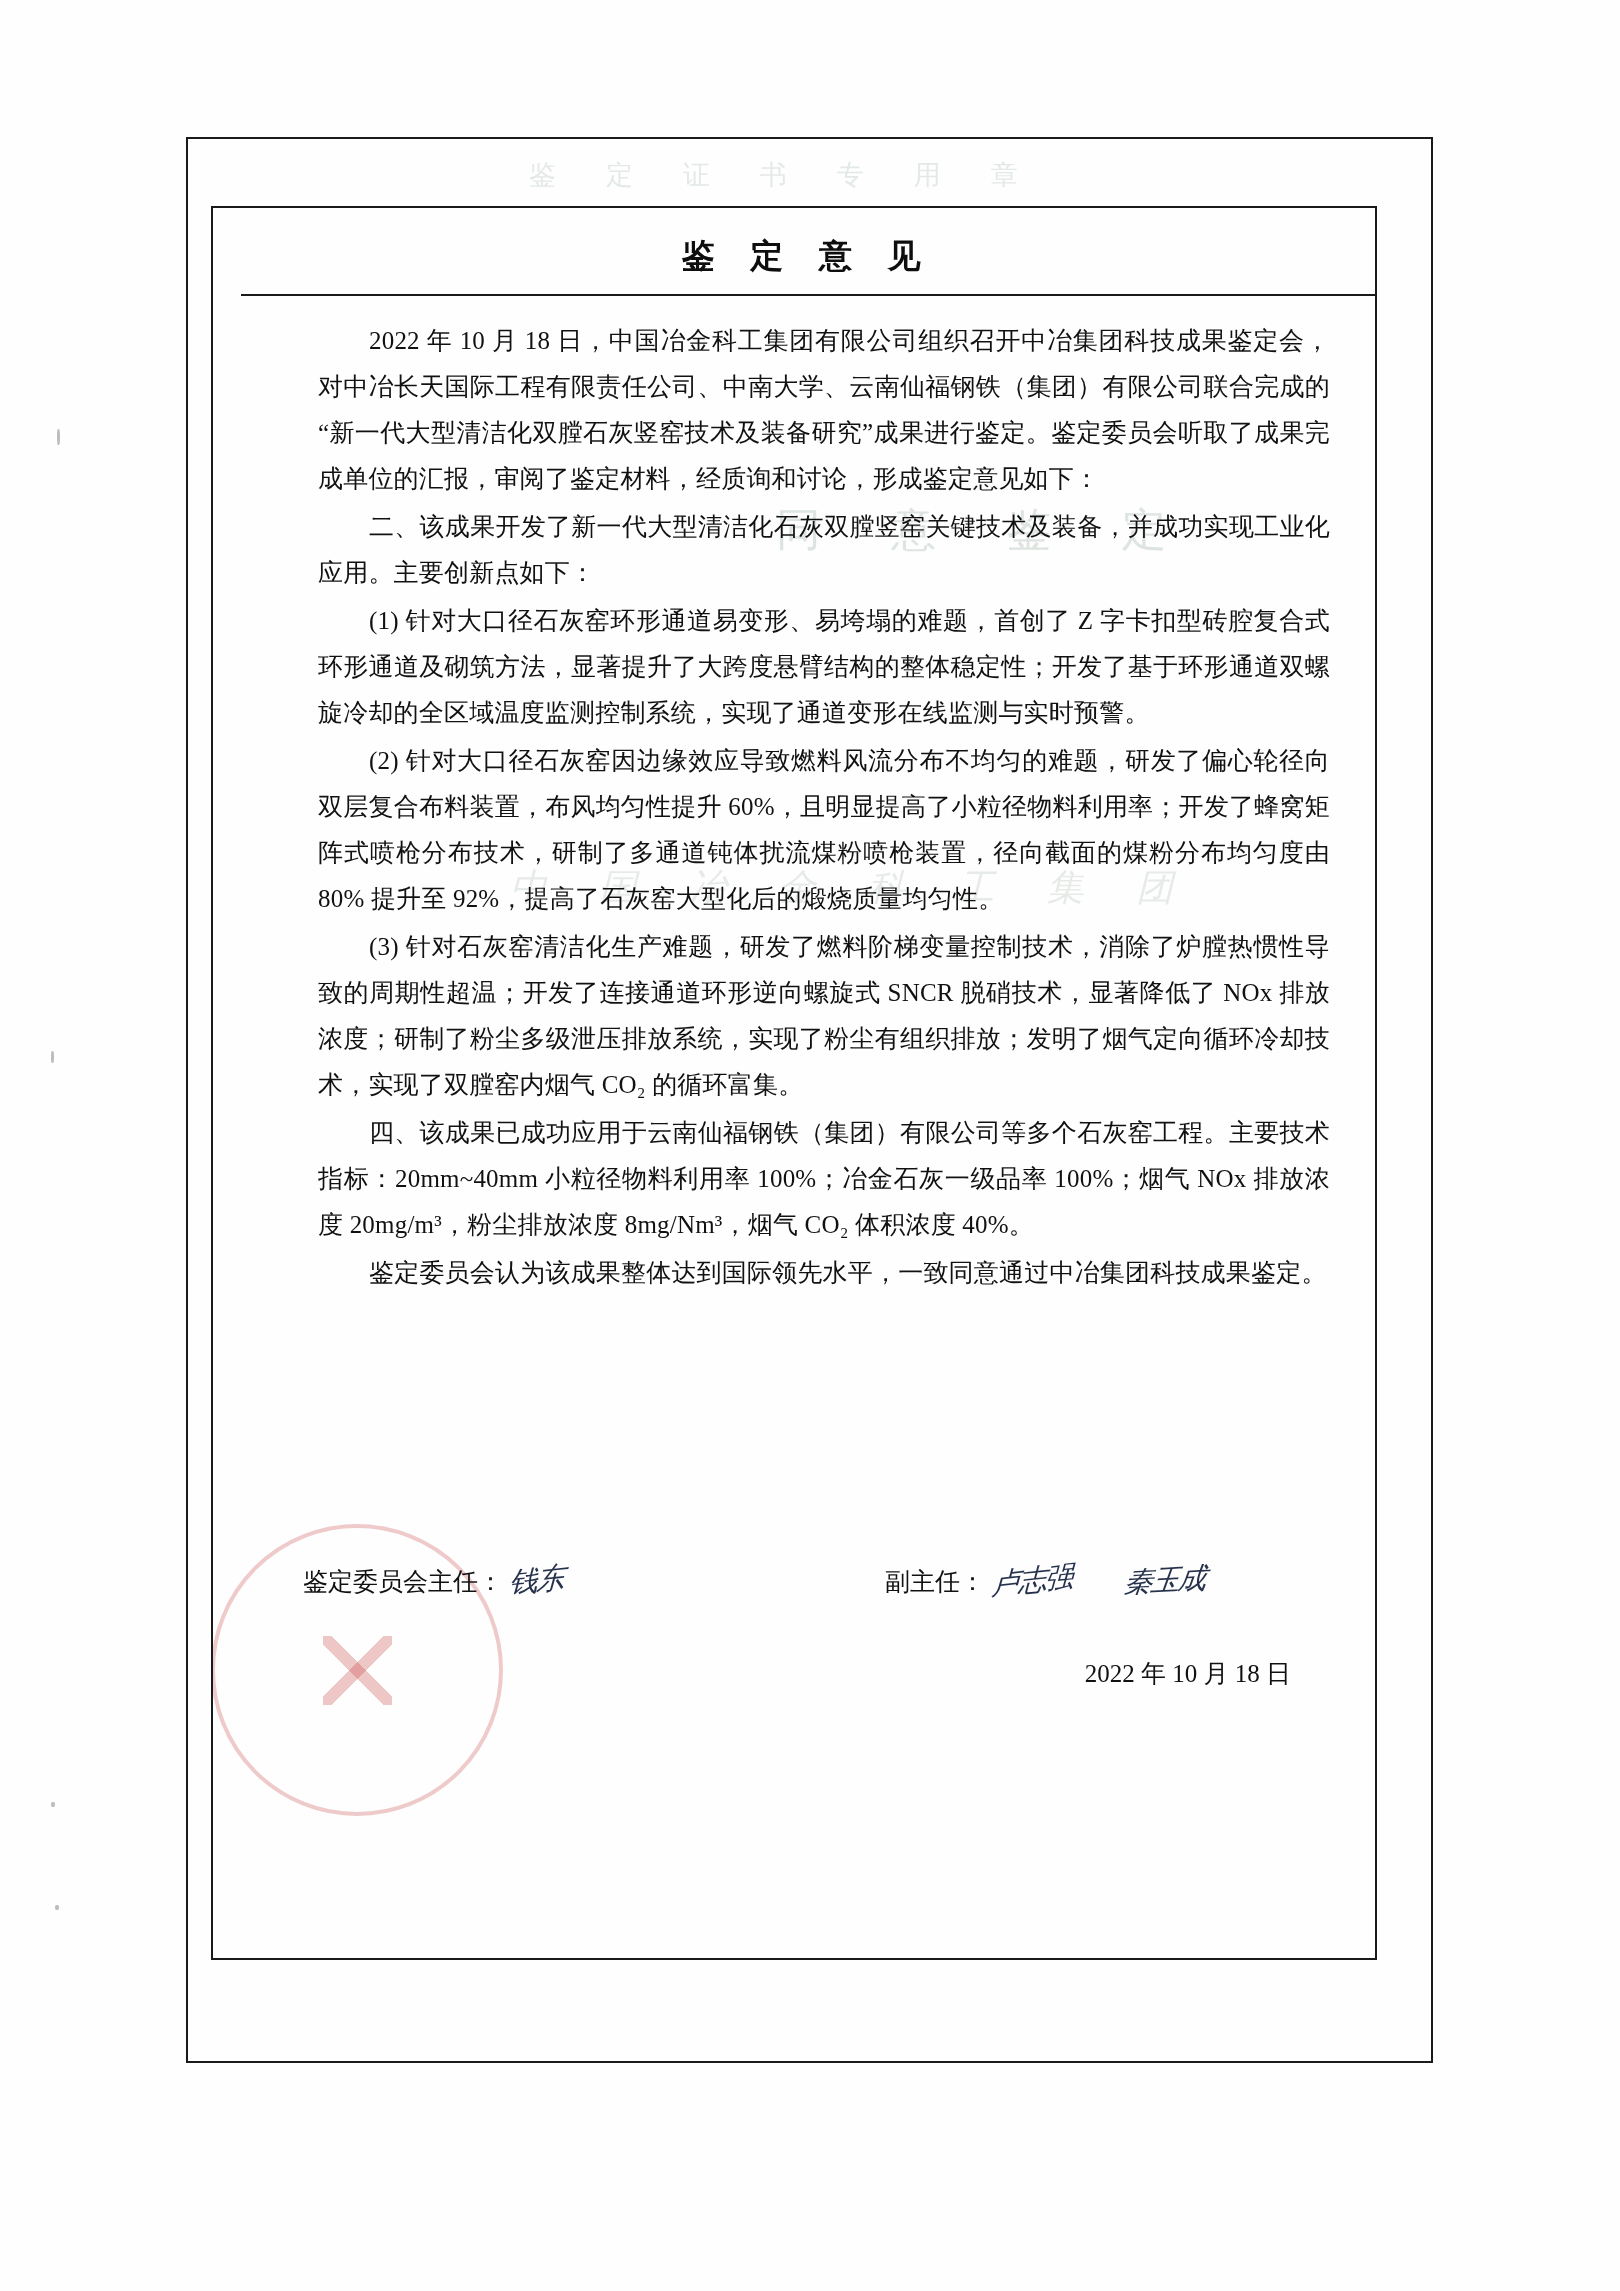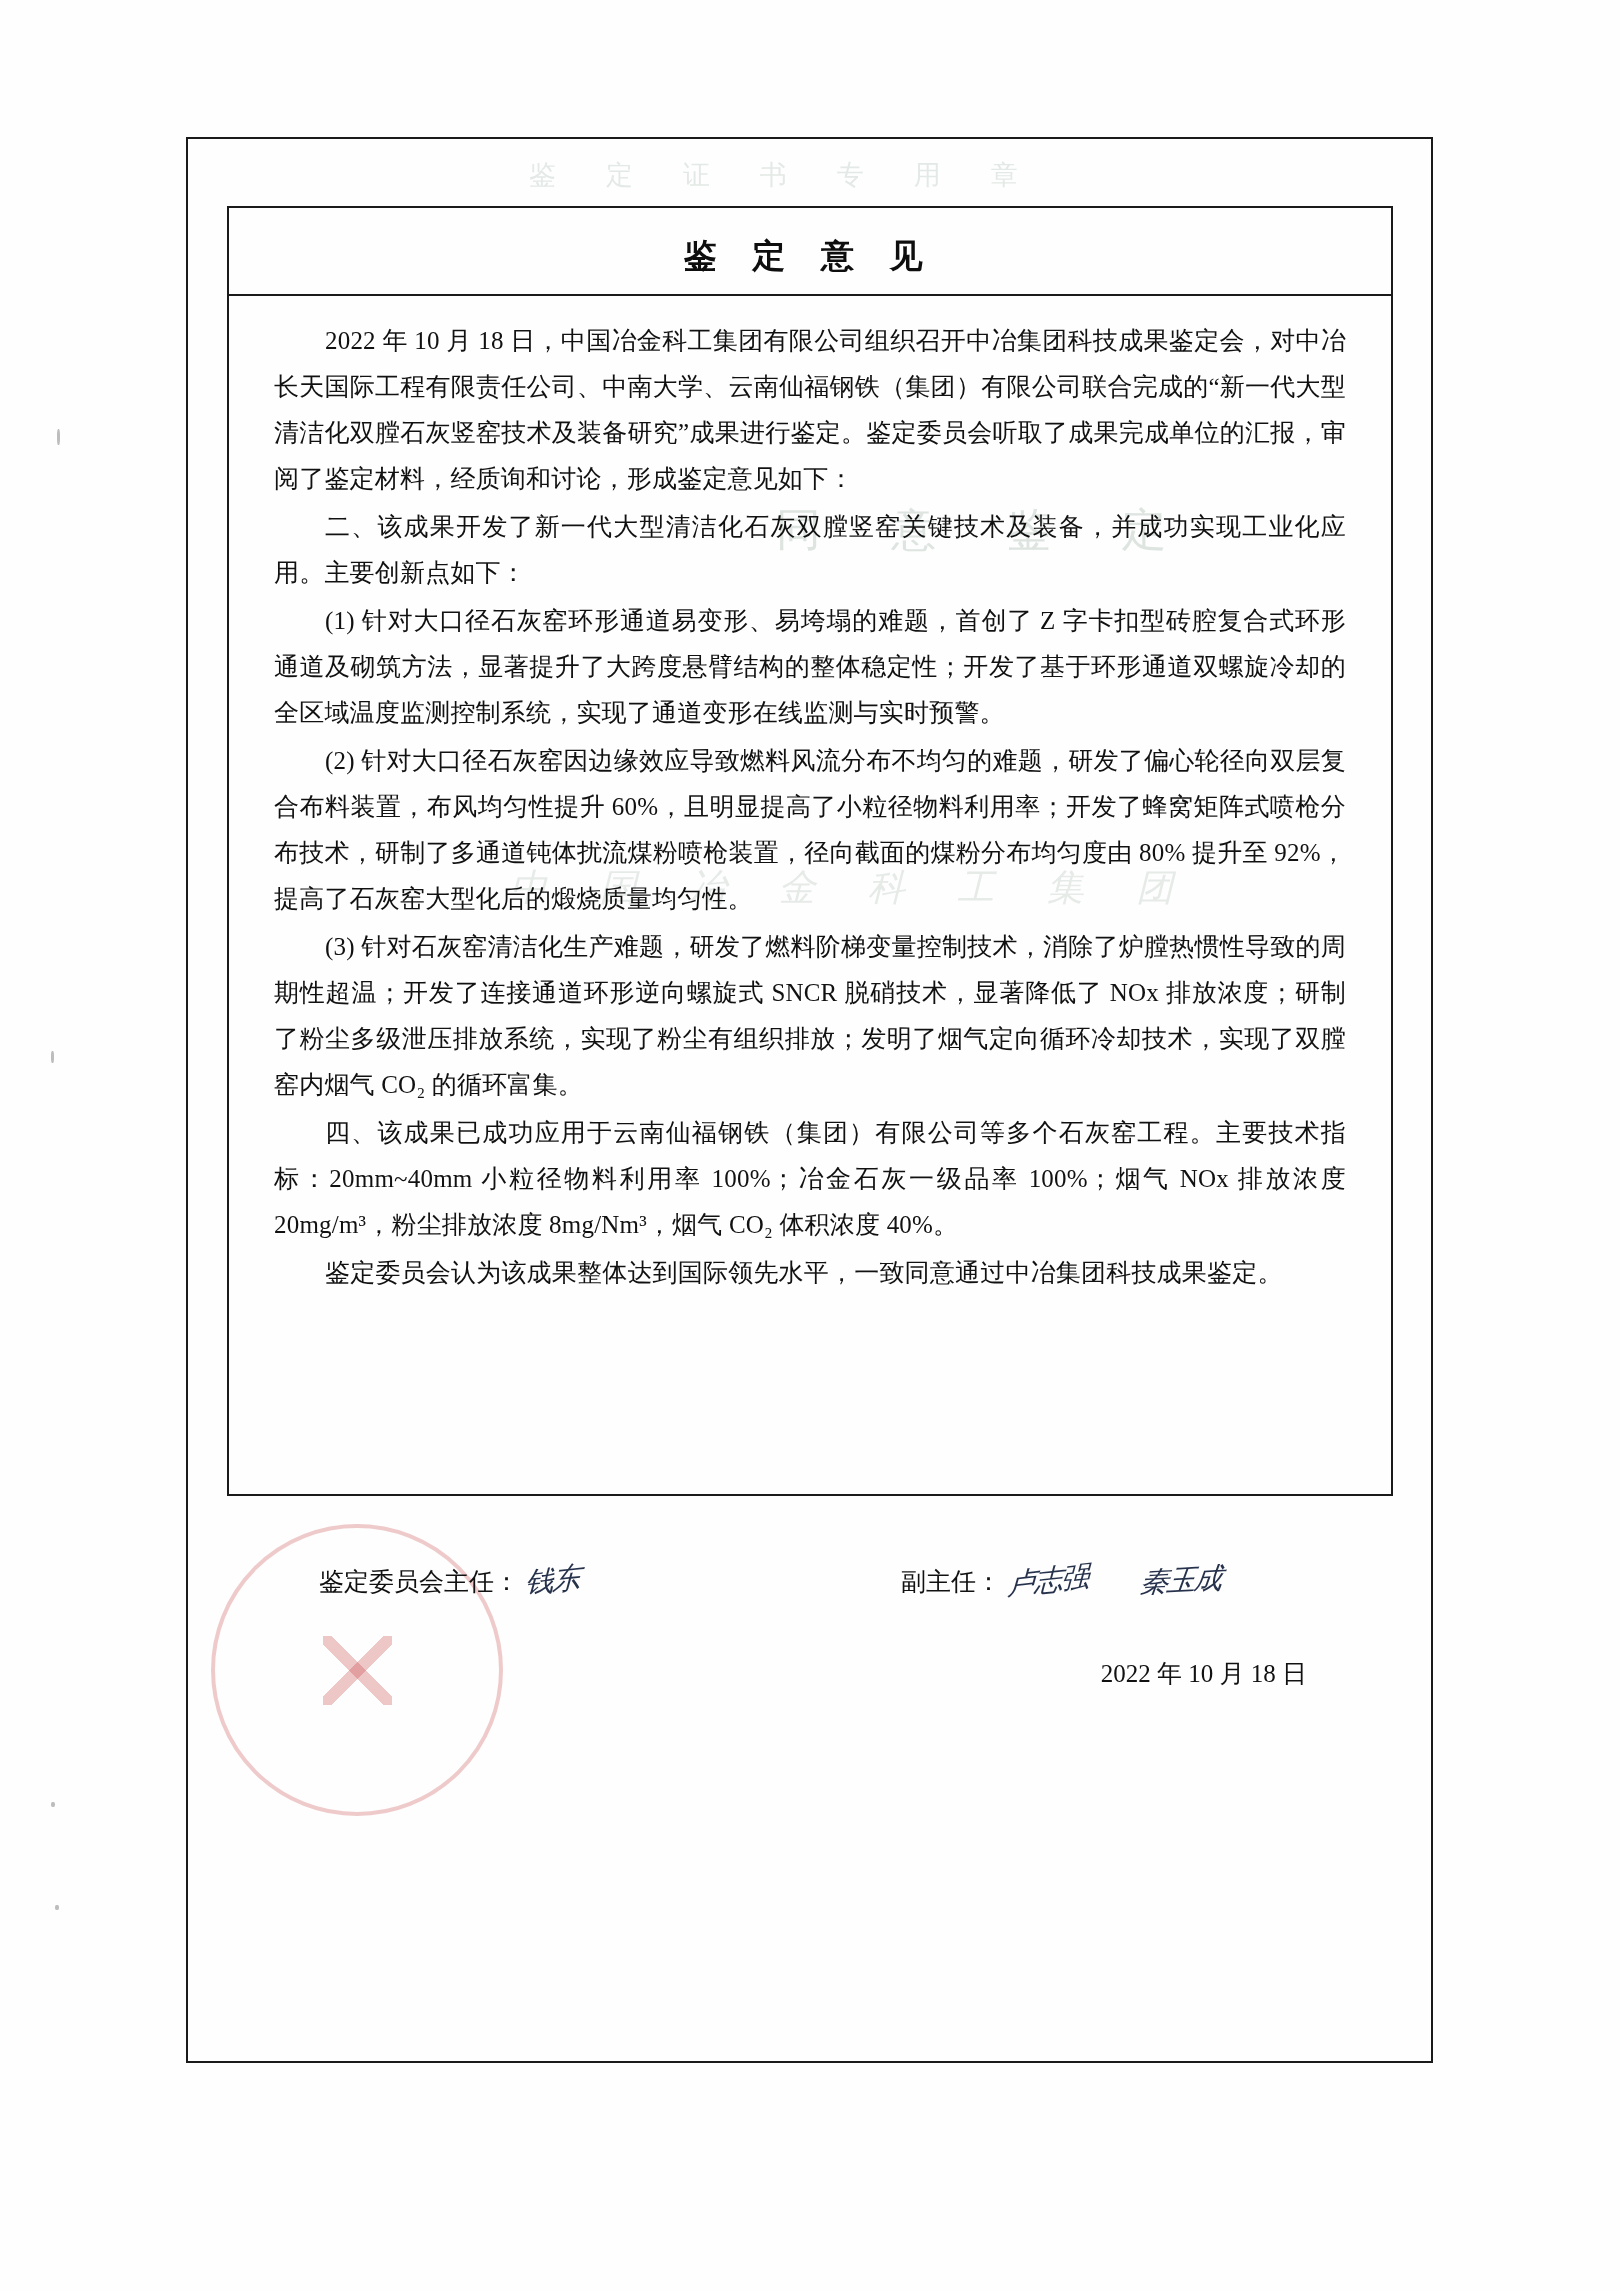--- a/index.html
+++ b/index.html
@@ -30,27 +30,28 @@
     top: 137px;
     width: 1247px;
     height: 1926px;
     border: 2px solid #1a1a1a;
     box-sizing: border-box;
   }
 
   
   .inner-frame {
     position: absolute;
-    left: 227px;
+    left: 211px;
     top: 206px;
     width: 1166px;
-    height: 1290px;
+    height: 1754px;
     border: 2px solid #1a1a1a;
     box-sizing: border-box;
     background: transparent;
+    padding-left: 28px;
   }
 
   .doc-title {
     text-align: center;
     font-size: 33px;
     font-weight: bold;
     letter-spacing: 13.7px;
     padding-top: 25.5px;
     padding-bottom: 15.7px;
     color: #0e0e0e;
@@ -72,20 +73,21 @@
     font-size: 25px;
     line-height: 46px;
     text-align: justify;
     text-justify: inter-ideograph;
     margin: 0 0 2px 0;
     color: #111111;
     letter-spacing: 0.2px;
   }
   .para.indent {
     text-indent: 51px;
+    margin-left: 32px;
   }
 
   
   .sign-row {
     position: absolute;
     left: 45px;
     right: 45px;
     top: 1353px;
     height: 118px;
   }

